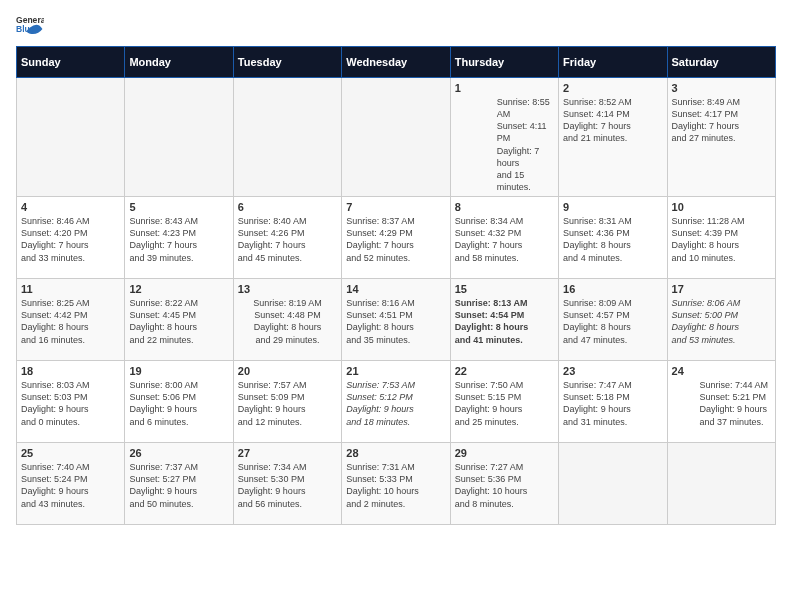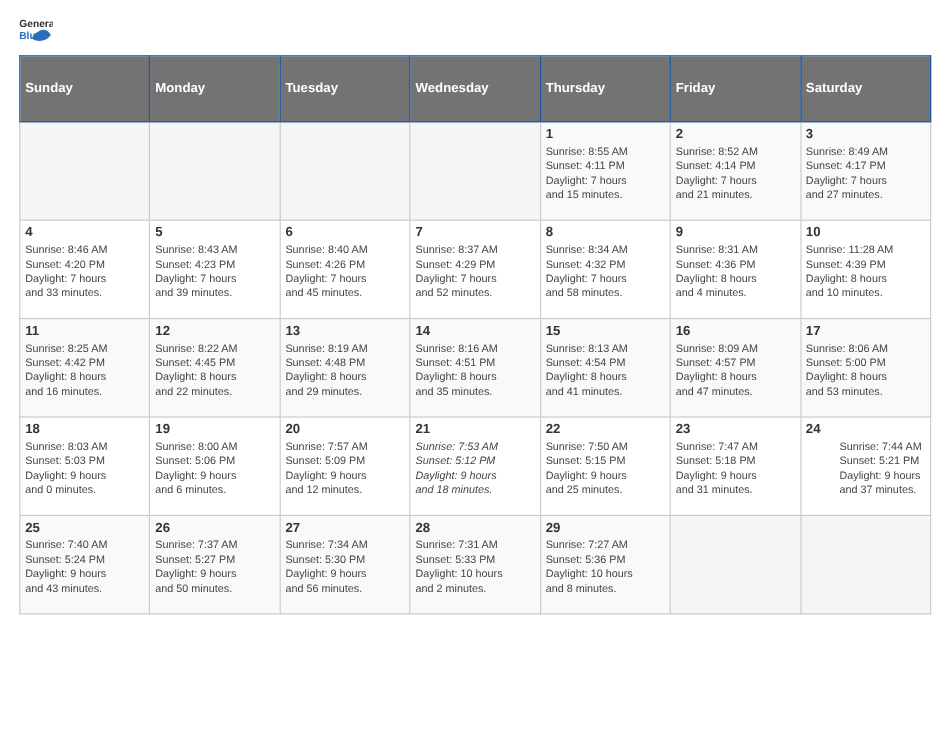--- a/index.html
+++ b/index.html
@@ -43,25 +43,25 @@
       color: #555;
       margin-top: 2px;
     }
     .calendar {
       width: 100%;
       border-collapse: collapse;
       margin-top: 6px;
       font-size: 9.5px;
     }
     .calendar thead th {
-      background: #737373;
+      background: #0f172a;
       color: #fff;
       font-size: 11px;
       font-weight: bold;
-      padding: 21px 4px;
+      padding: 9px 4px;
       border: 1px solid #1a5aaa;
       text-align: left;
     }
     .calendar tbody td {
       border: 1px solid #ccc;
       vertical-align: top;
       padding: 4px 4px 3px 4px;
       width: calc(100% / 7);
       height: 82px;
       background: #fff;
@@ -123,21 +123,21 @@
         </tr>
     </thead>
     <tbody id="cal-body">
     <tr>
           <td class="empty-cell"></td>
           <td class="empty-cell"></td>
           <td class="empty-cell"></td>
           <td class="empty-cell"></td>
           <td>
             <span class="day-num">1</span>
-            <div class="day-info" style="white-space: pre-line;">Sunrise: 8:55 AM
+            <div class="day-info" style="white-space: pre-line; margin-left: 42px;">Sunrise: 8:55 AM
 Sunset: 4:11 PM
 Daylight: 7 hours
 and 15 minutes.</div>
           </td>
           <td>
             <span class="day-num">2</span>
             <div class="day-info" style="white-space: pre-line;">Sunrise: 8:52 AM
 Sunset: 4:14 PM
 Daylight: 7 hours
 and 21 minutes.</div>
@@ -211,49 +211,49 @@
           </td>
           <td>
             <span class="day-num">12</span>
             <div class="day-info" style="white-space: pre-line;">Sunrise: 8:22 AM
 Sunset: 4:45 PM
 Daylight: 8 hours
 and 22 minutes.</div>
           </td>
           <td>
             <span class="day-num">13</span>
-            <div class="day-info" style="white-space: pre-line;">Sunrise: 8:19 AM
+            <div class="day-info" style="white-space: pre-line; text-align: center;">Sunrise: 8:19 AM
 Sunset: 4:48 PM
 Daylight: 8 hours
 and 29 minutes.</div>
           </td>
           <td>
             <span class="day-num">14</span>
             <div class="day-info" style="white-space: pre-line;">Sunrise: 8:16 AM
 Sunset: 4:51 PM
 Daylight: 8 hours
 and 35 minutes.</div>
           </td>
           <td>
             <span class="day-num">15</span>
-            <div class="day-info" style="white-space: pre-line;">Sunrise: 8:13 AM
+            <div class="day-info" style="white-space: pre-line; font-weight: bold;">Sunrise: 8:13 AM
 Sunset: 4:54 PM
 Daylight: 8 hours
 and 41 minutes.</div>
           </td>
           <td>
             <span class="day-num">16</span>
             <div class="day-info" style="white-space: pre-line;">Sunrise: 8:09 AM
 Sunset: 4:57 PM
 Daylight: 8 hours
 and 47 minutes.</div>
           </td>
           <td>
             <span class="day-num">17</span>
-            <div class="day-info" style="white-space: pre-line;">Sunrise: 8:06 AM
+            <div class="day-info" style="white-space: pre-line; font-style: italic;">Sunrise: 8:06 AM
 Sunset: 5:00 PM
 Daylight: 8 hours
 and 53 minutes.</div>
           </td>
         </tr>
         <tr>
           <td>
             <span class="day-num">18</span>
             <div class="day-info" style="white-space: pre-line;">Sunrise: 8:03 AM
 Sunset: 5:03 PM

